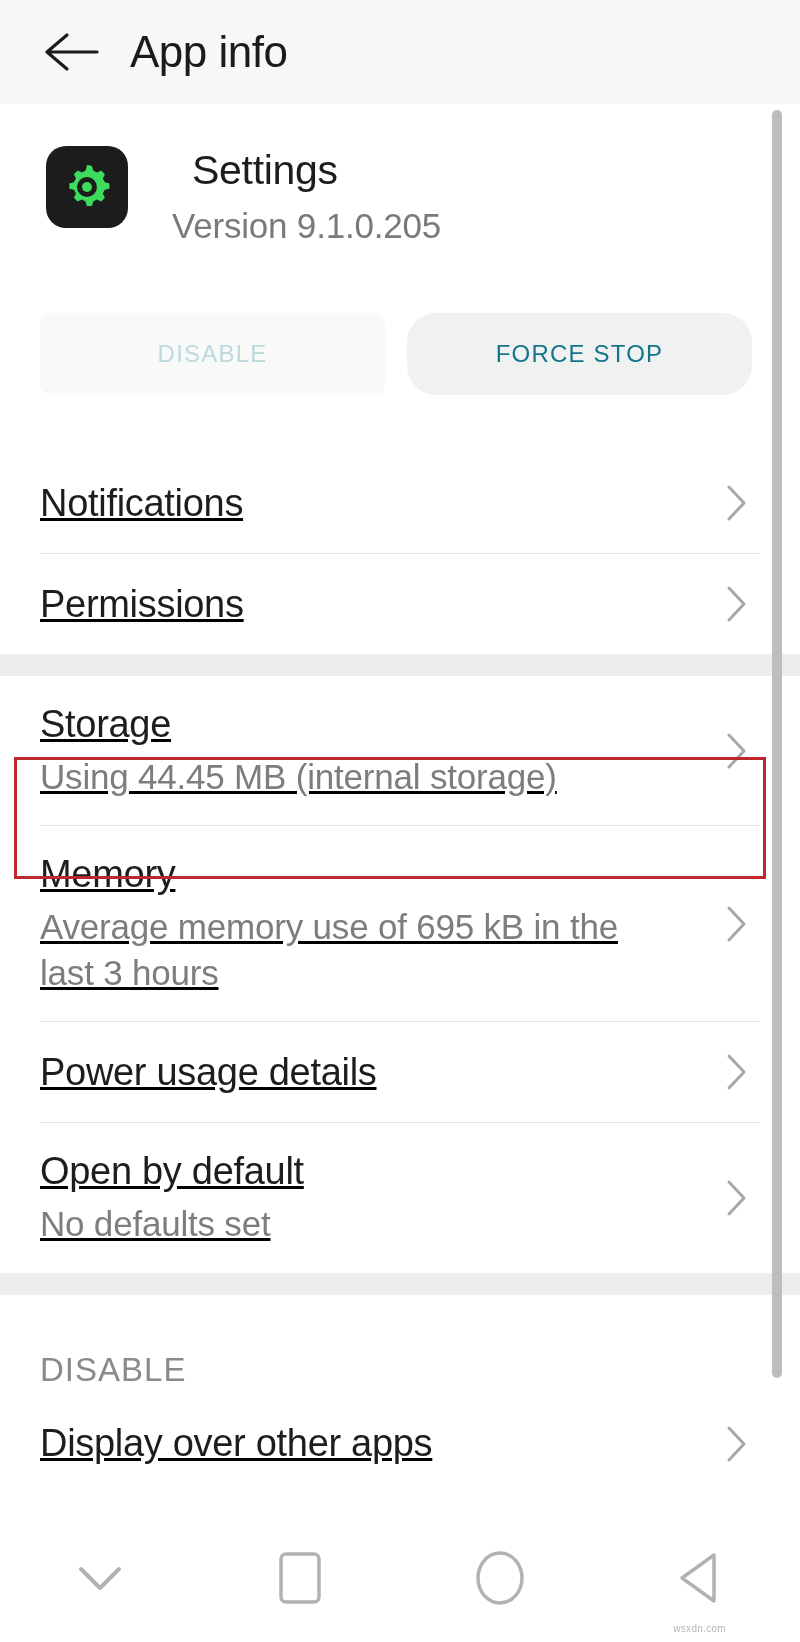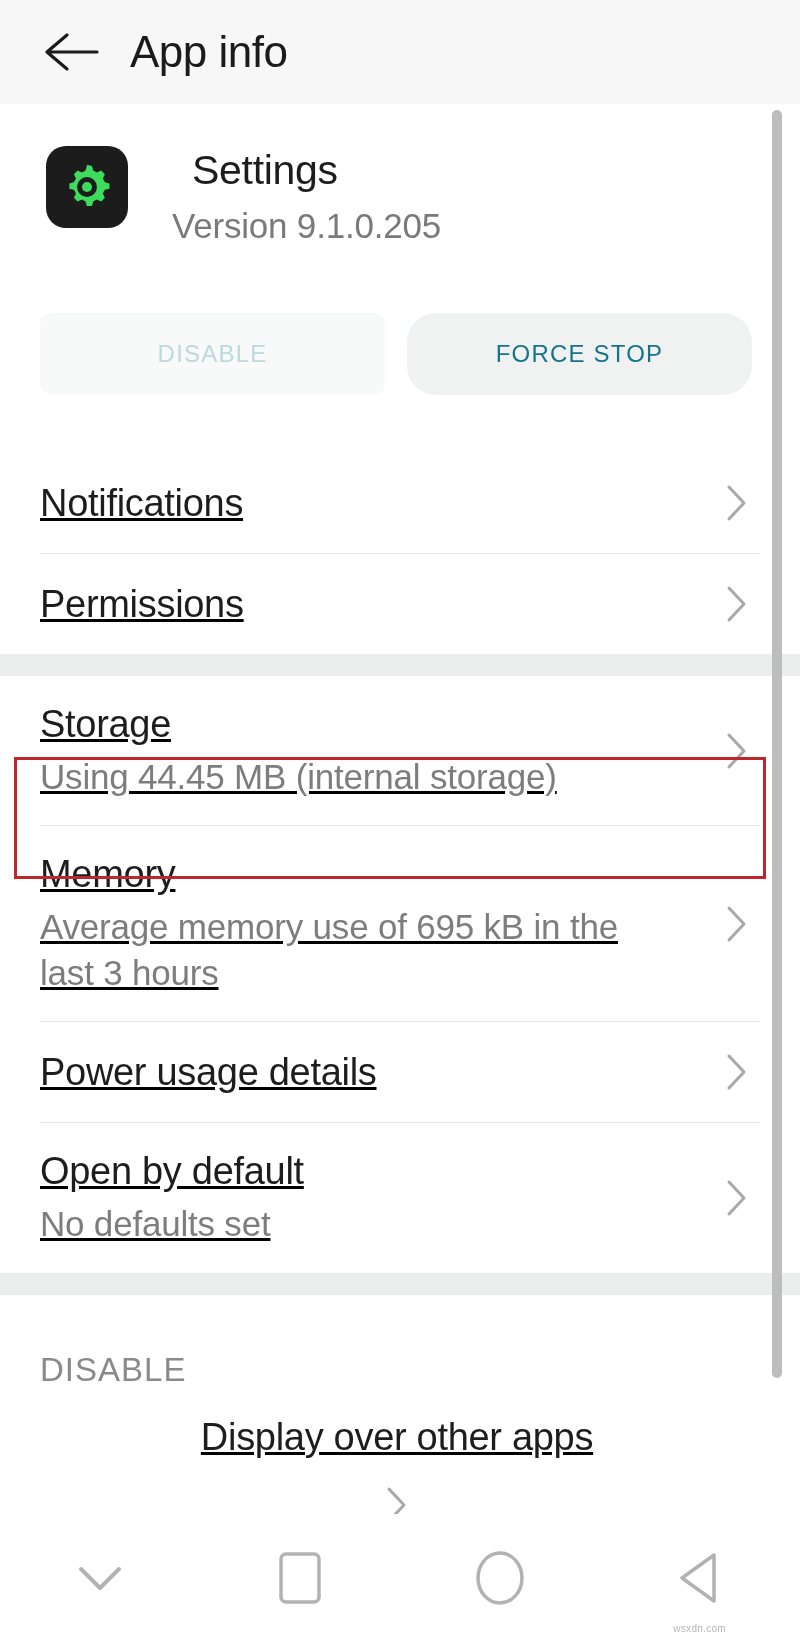--- a/index.html
+++ b/index.html
@@ -275,21 +275,21 @@
           <svg width="24" height="40" viewBox="0 0 24 40">
               <path d="M4 4 L19 20 L4 36" stroke="#a8a8a8" stroke-width="3" fill="none" stroke-linecap="round" stroke-linejoin="round"></path>
             </svg>
         </div>
       </div>
 
       <div class="band"></div>
 
       <div class="section-label">DISABLE</div>
 
-      <div class="row" style="min-height:110px;flex-direction:column;">
+      <div class="row" style="min-height:110px;">
         <div class="row-text">
           <div class="row-title">Display over other apps</div>
         </div>
         <div class="chev">
           <svg width="24" height="40" viewBox="0 0 24 40">
               <path d="M4 4 L19 20 L4 36" stroke="#a8a8a8" stroke-width="3" fill="none" stroke-linecap="round" stroke-linejoin="round"></path>
             </svg>
         </div>
       </div>
 

